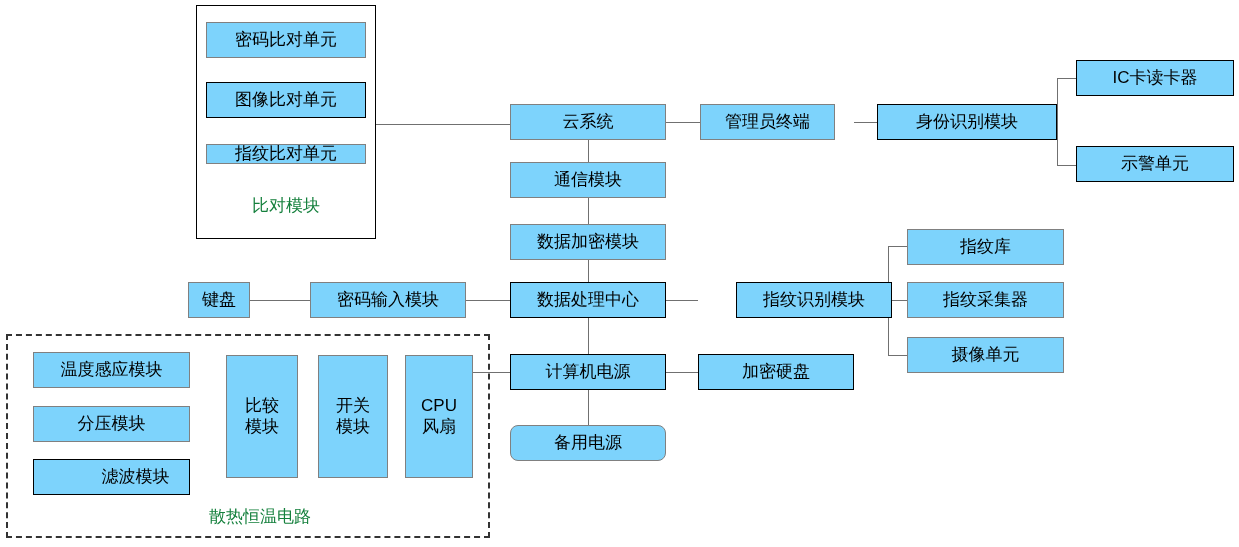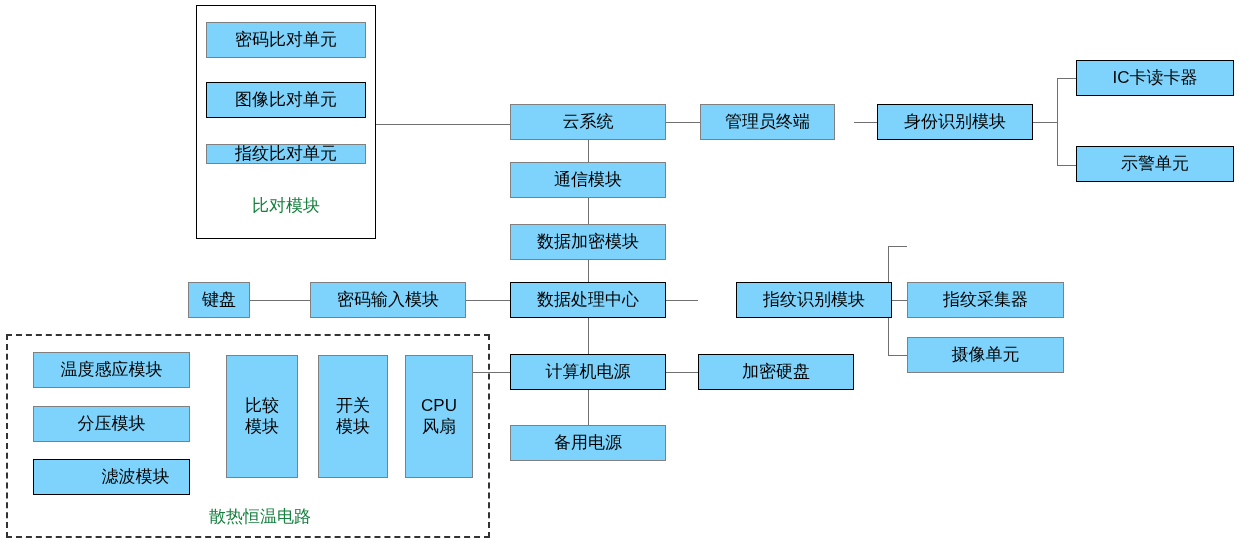--- a/index.html
+++ b/index.html
@@ -75,34 +75,35 @@
   <div class="box strong" style="left:206px; top:82px; width:160px; height:36px;">图像比对单元</div>
   <div class="box" style="left:206px; top:144px; width:160px; height:20px;">指纹比对单元</div>
   <div class="caption" style="left:206px; top:194px; width:160px;">比对模块</div>
 
   <div class="box" style="left:510px; top:104px; width:156px; height:36px;">云系统</div>
   <div class="box" style="left:510px; top:162px; width:156px; height:36px;">通信模块</div>
   <div class="box" style="left:510px; top:224px; width:156px; height:36px;">数据加密模块</div>
   <div class="box strong" style="left:510px; top:282px; width:156px; height:36px;">数据处理中心</div>
 
   <div class="box" style="left:700px; top:104px; width:135px; height:36px;">管理员终端</div>
-  <div class="box strong" style="left:877px; top:104px; width:156px; height:36px;">身份识别模块</div>
+  <div class="box strong" style="left:877px; top:104px; width:180px; height:36px;">身份识别模块</div>
   <div class="box strong" style="left:1076px; top:60px; width:158px; height:36px;">IC卡读卡器</div>
   <div class="box strong" style="left:1076px; top:146px; width:158px; height:36px;">示警单元</div>
 
   <div class="box" style="left:188px; top:282px; width:62px; height:36px;">键盘</div>
   <div class="box" style="left:310px; top:282px; width:156px; height:36px;">密码输入模块</div>
 
   <div class="box strong" style="left:736px; top:282px; width:156px; height:36px;text-align:right;">指纹识别模块</div>
+  <div class="box" style="left:907px; top:229px; width:157px; height:36px;">指纹库</div>
   <div class="box" style="left:907px; top:282px; width:157px; height:36px;">指纹采集器</div>
   <div class="box" style="left:907px; top:337px; width:157px; height:36px;">摄像单元</div>
 
   <div class="box strong" style="left:510px; top:354px; width:156px; height:36px;">计算机电源</div>
   <div class="box strong" style="left:698px; top:354px; width:156px; height:36px;">加密硬盘</div>
-  <div class="box" style="left:510px; top:425px; width:156px; height:36px;">备用电源</div>
+  <div class="box" style="left:510px; top:425px; width:156px; height:36px;border-radius:8px;">备用电源</div>
 
   <div class="dashed" style="left:6px; top:334px; width:484px; height:204px;"></div>
 
   <div class="box" style="left:33px; top:352px; width:157px; height:36px;">温度感应模块</div>
   <div class="box" style="left:33px; top:406px; width:157px; height:36px;">分压模块</div>
   <div class="box strong" style="left:33px; top:459px; width:157px; height:36px;padding-left:48px;">滤波模块</div>
 
   <div class="box" style="left:226px; top:355px; width:72px; height:123px;">比较
 模块</div>
   <div class="box" style="left:318px; top:355px; width:70px; height:123px;">开关

